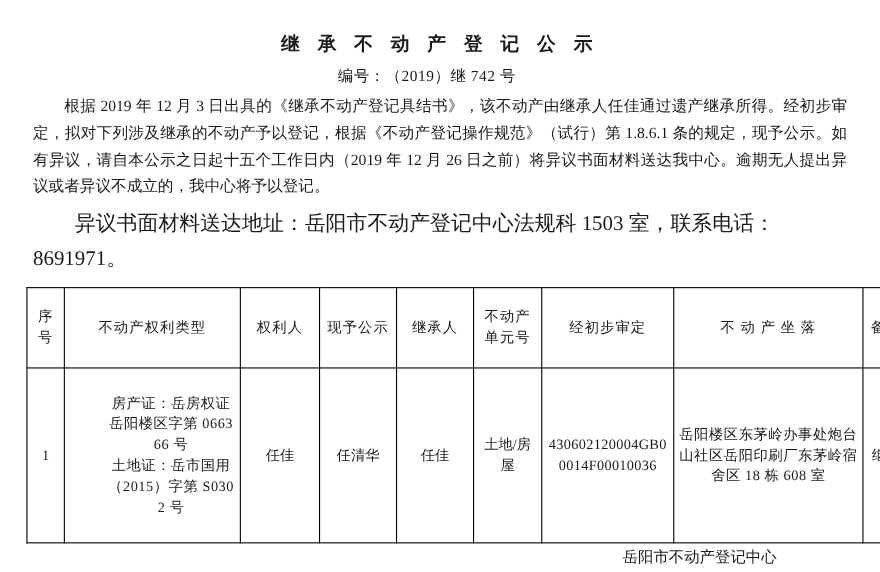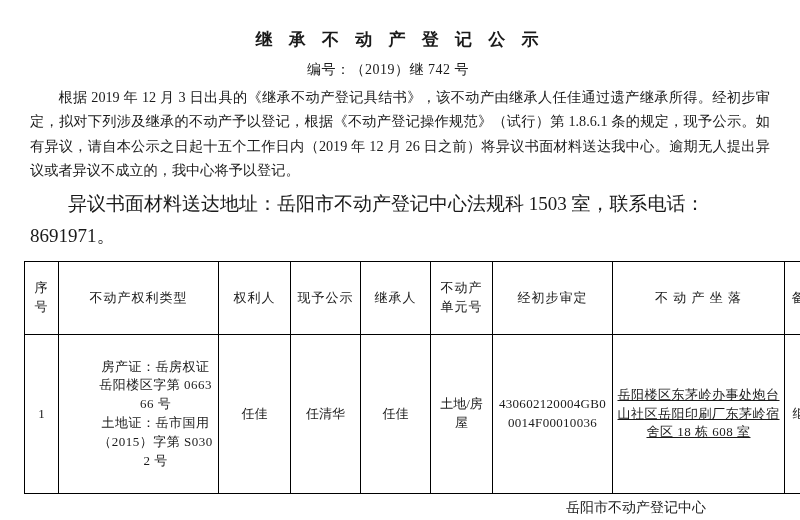--- a/index.html
+++ b/index.html
@@ -81,21 +81,20 @@
   .cell-cert {
     text-align: left;
     line-height: 1.85;
     padding-left: 10px;
     letter-spacing: 0.5px;
   }
   .cell-locate {
     line-height: 1.9;
     letter-spacing: 0.5px;
     padding: 3px 8px;
-    text-decoration: underline;
   }
   .cell-unit {
     line-height: 1.8;
     letter-spacing: 0.3px;
     font-family: "Liberation Serif", "DejaVu Serif", serif;
   }
   .footer {
     margin-top: 1px;
     padding-right: 70px;
     font-size: 14px;

